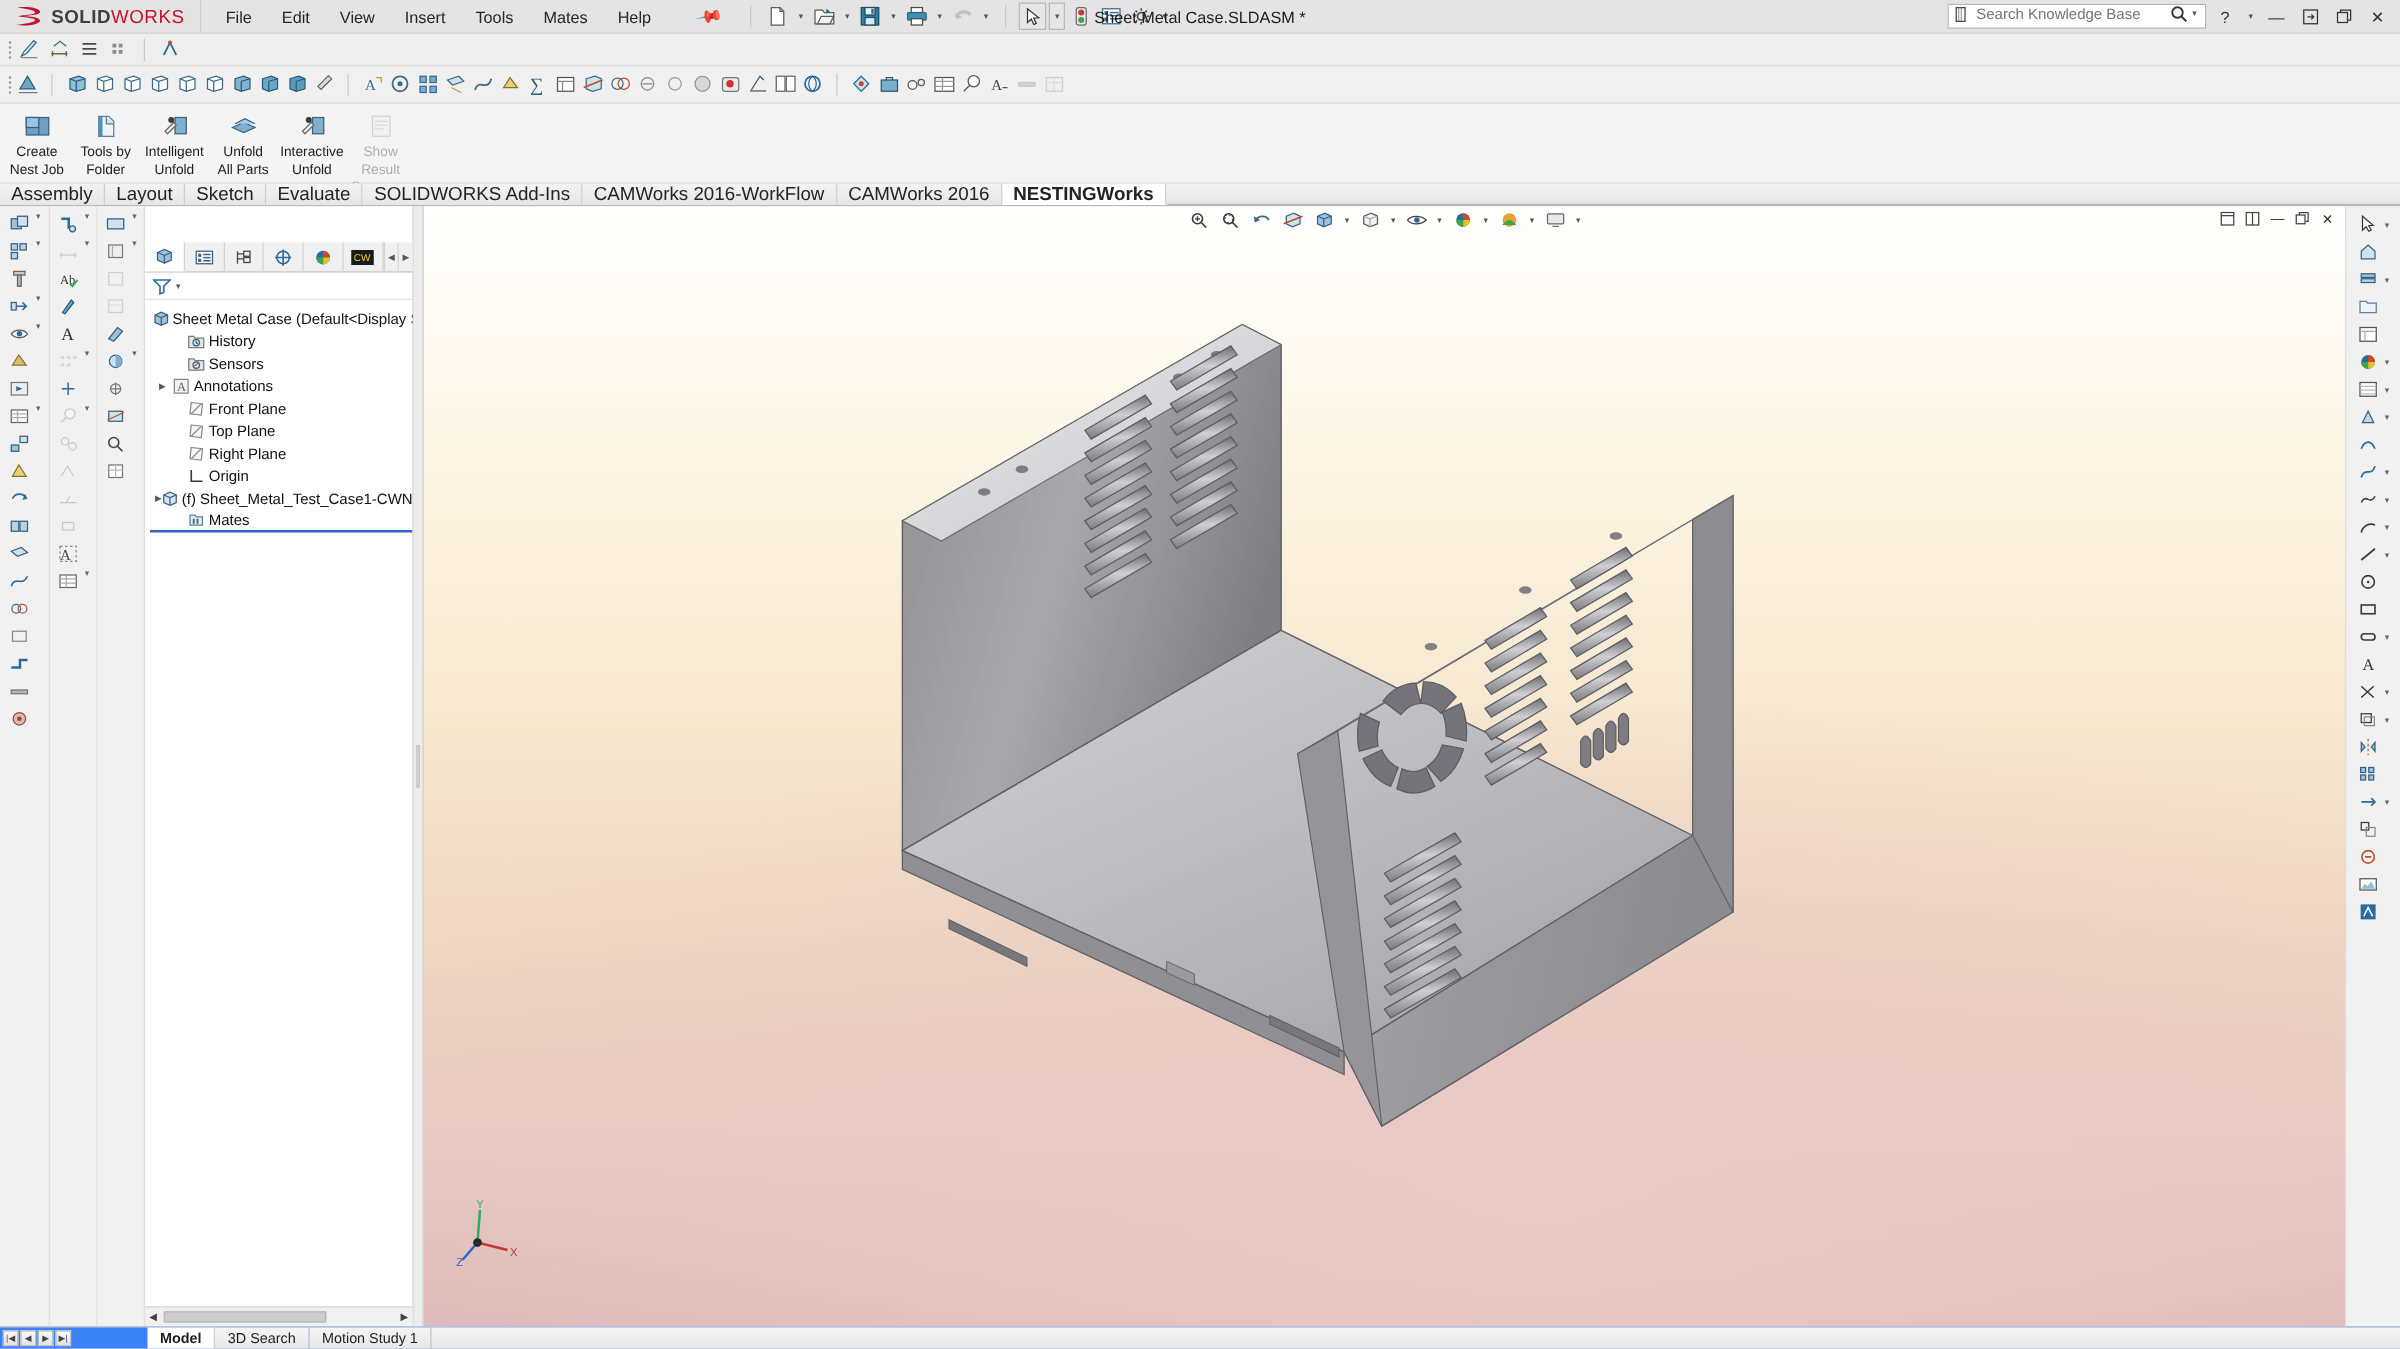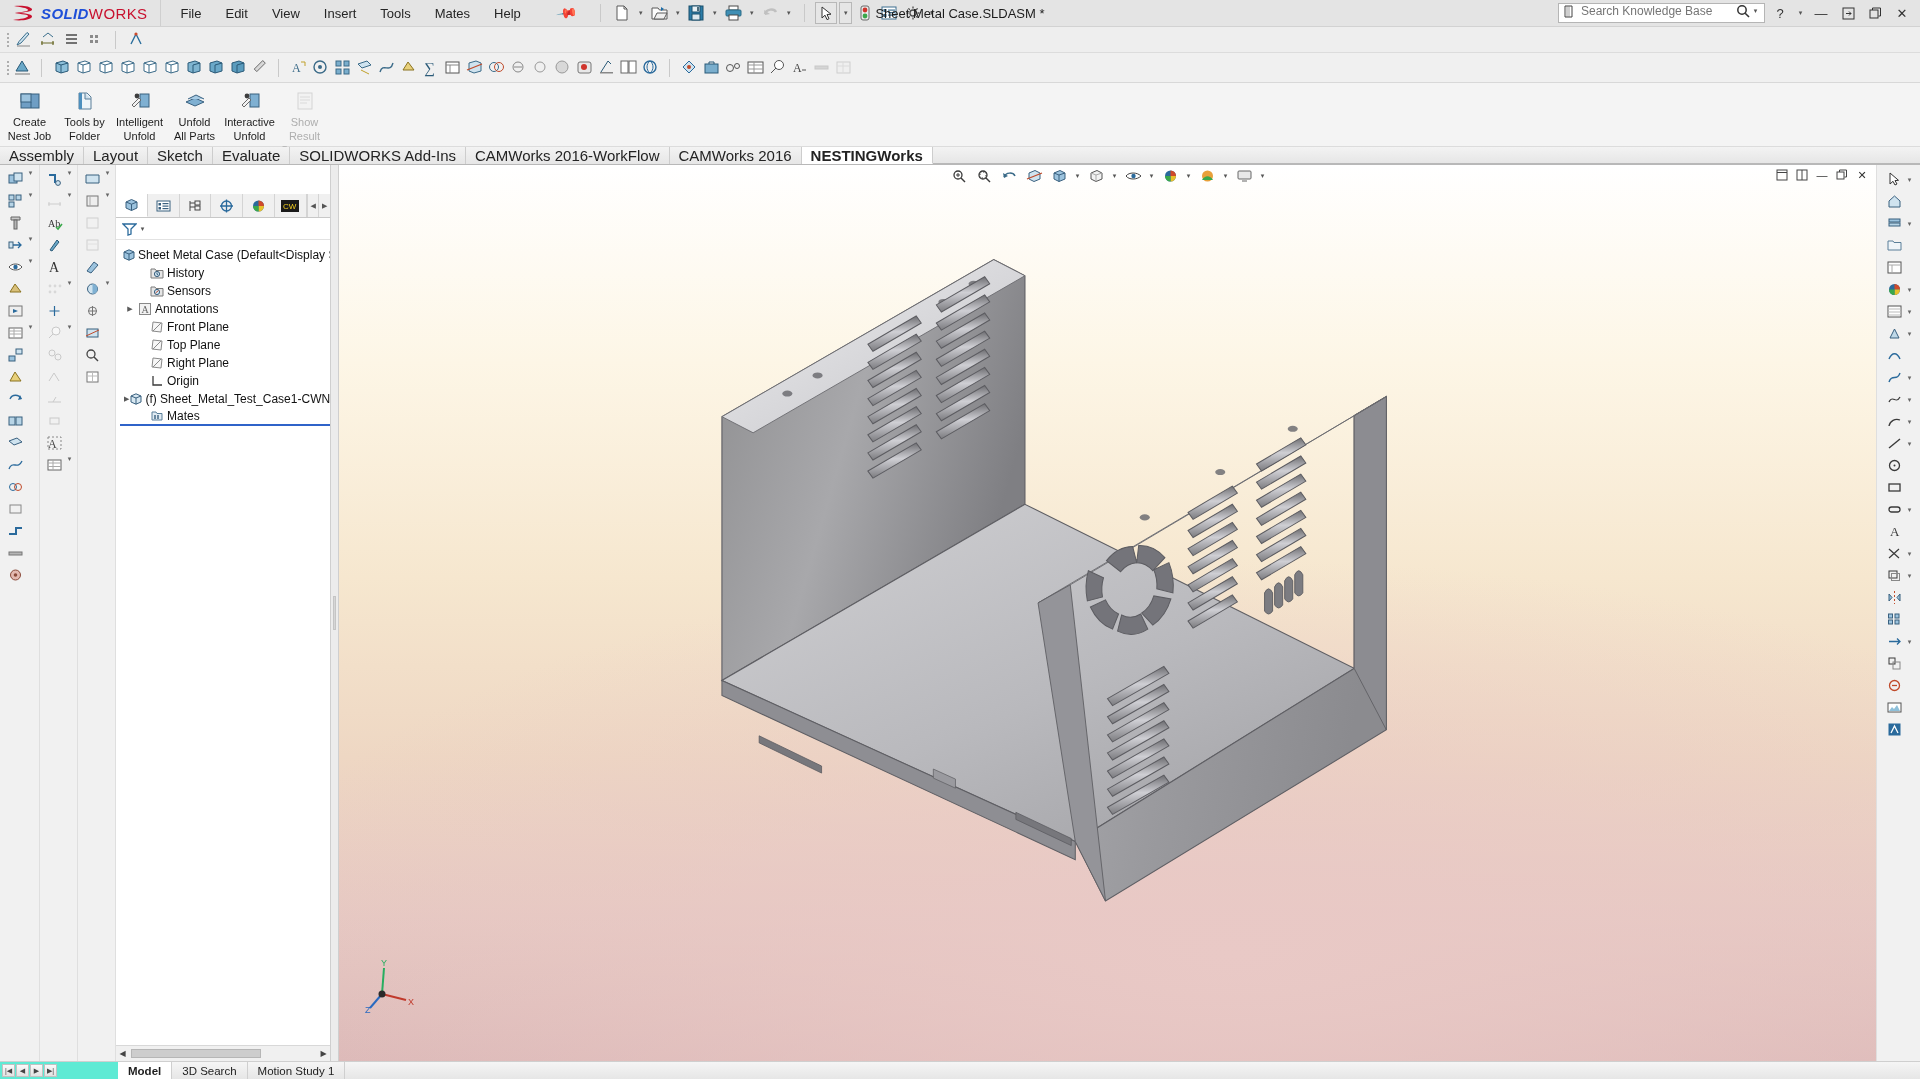--- a/index.html
+++ b/index.html
@@ -15,21 +15,21 @@
   .app { width: 1920px; height: 1079px; display: flex; flex-direction: column; position: relative; }
 
   
   .titlebar {
     height: 27px; background: #e4e4e4; display: flex; align-items: center;
     border-bottom: 1px solid #d2d2d2; position: relative; flex: 0 0 27px;
   }
   .logo-wrap { display:flex; align-items:center; padding: 0 12px 0 10px; height:100%; border-right:1px solid #cfcfcf;}
   .logo-ds { color:#c8102e; font-weight:bold; font-size:17px; font-style:italic; letter-spacing:-1px; margin-right:5px;}
   .logo-txt { font-size:15px; font-weight:bold; letter-spacing:0.4px;}
-  .logo-txt .s1 { color:#1d4ed8;font-style:italic;}
+  .logo-txt .s1 { color:#404040;}
   .logo-txt .s2 { color:#c8102e; font-weight:normal;}
   .menu { display:flex; align-items:center; height:100%; padding-left:18px; gap:20px;}
   .menu-item { font-size:13px; color:#252525; cursor:default; padding:2px 2px;}
   .pin { margin-left:16px; color:#2a7ab0; font-size:14px; transform:rotate(35deg);}
   .tb-sep { width:1px; height:18px; background:#c9c9c9; margin:0 8px;}
   .tbicons { display:flex; align-items:center; height:100%; margin-left:16px; gap:2px;}
   .tbtn { width:22px; height:22px; display:flex; align-items:center; justify-content:center; cursor:default;}
   .caret { font-size:7px; color:#555; width:11px; text-align:center; cursor:default;}
   .title-center {
     position:absolute; left:0; right:0; text-align:center; font-size:13px; color:#1c1c1c; pointer-events:none;
@@ -138,21 +138,21 @@
   .triad { position:absolute; left:25px; bottom:45px; width:60px; height:60px;}
 
   
   .rightrail { width:44px; background:#f1f1f1; display:flex; flex-direction:column; align-items:center;
                padding-top:4px; gap:1px; border-left:1px solid #dfdfdf;}
   .rrow { display:flex; align-items:center; height:21px;}
   .rrbtn { width:22px; height:20px; display:flex; align-items:center; justify-content:center; cursor:default;}
 
   
   .bottomtabs {
-    height:18px; background:#5eead4; display:flex; align-items:stretch; border-top:1px solid #cfcfcf;
+    height:18px; background:#3b82f6; display:flex; align-items:stretch; border-top:1px solid #cfcfcf;
     font-size:11.5px; flex:0 0 18px; padding-left:118px; position:relative;
   }
   .bnav { position:absolute; left:2px; top:2px; display:flex; gap:1px;}
   .bnavb { width:13px; height:13px; background:linear-gradient(#fafafa,#e2e2e2); border:1px solid #c2c2c2;
            display:flex; align-items:center; justify-content:center; font-size:7px; color:#444;}
   .btab { padding:0 10px; display:flex; align-items:center; border-right:1px solid #cfcfcf; cursor:default;
           background:linear-gradient(#f5f5f5,#e6e6e6); color:#1e1e1e;}
   .btab.active { background:#fff; font-weight:bold;}
   .btabrest { flex:1; background:linear-gradient(#f5f5f5,#e6e6e6);}
 

